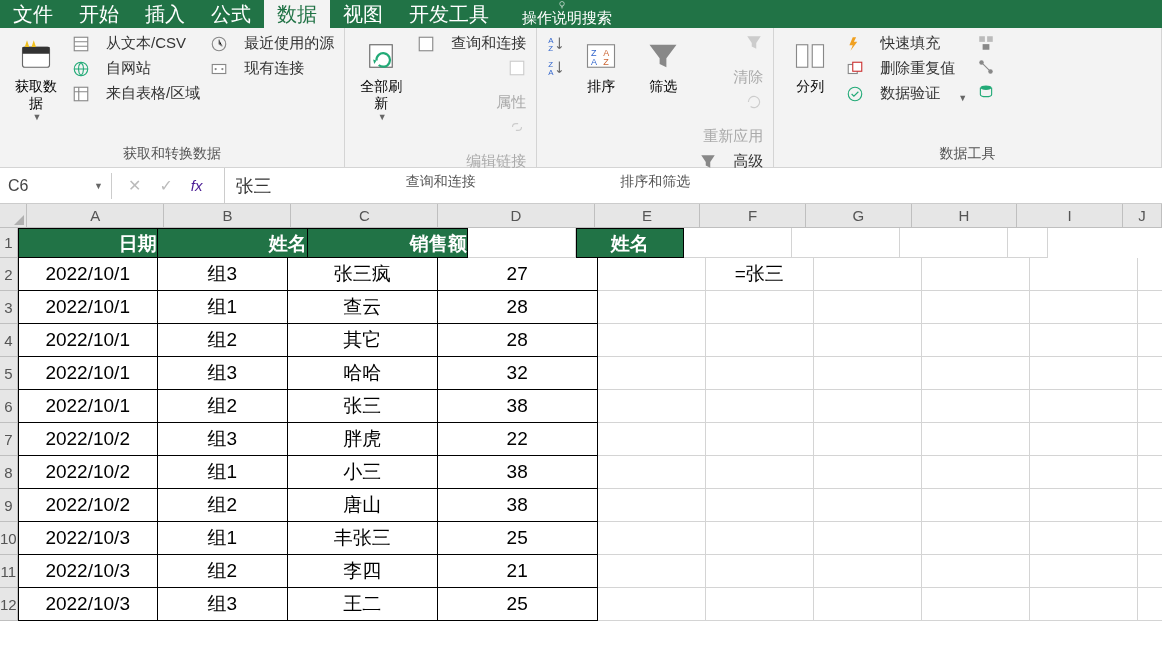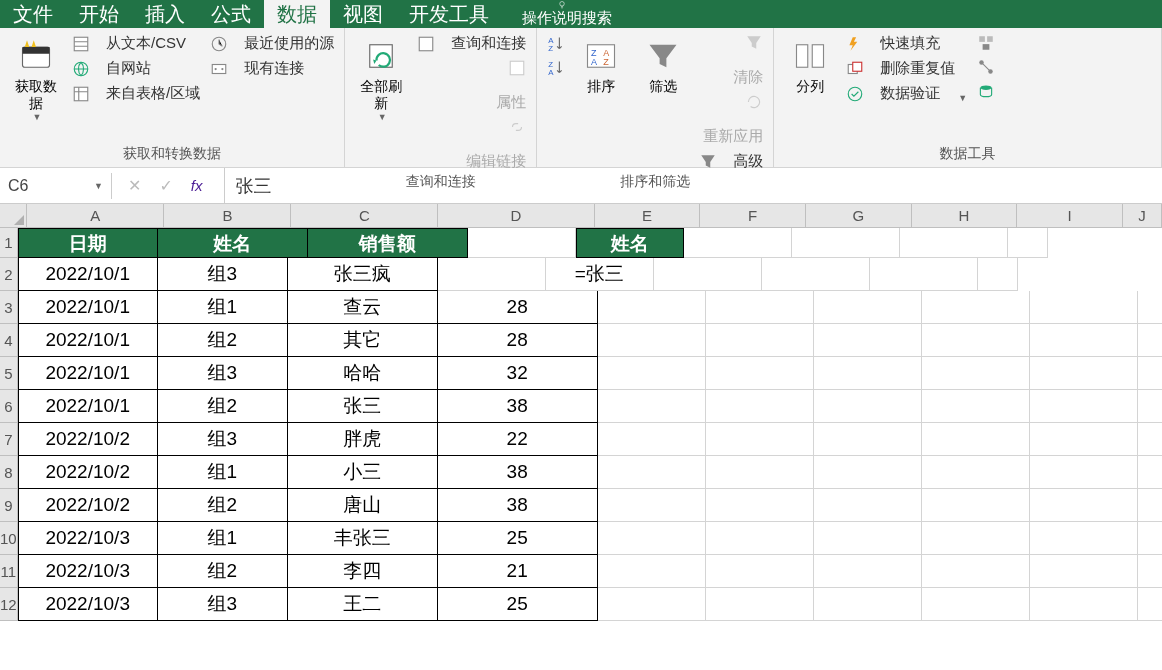--- a/index.html
+++ b/index.html
@@ -44,21 +44,21 @@
 .rowheader { height: 33px; border-bottom: 1px solid #bfbfbf; border-right: 1px solid #bfbfbf; background: #e6e6e6; text-align: center; font-size: 15px; color: #555; line-height: 33px; }
 .rowheader.first { height: 30px; line-height: 30px; }
 .cells { position: relative; }
 .row { display: flex; height: 33px; }
 .row.first { height: 30px; }
 .cell { border-right: 1px solid #d4d4d4; border-bottom: 1px solid #d4d4d4; text-align: center; font-size: 19px; line-height: 32px; overflow: hidden; white-space: nowrap; }
 .row.first .cell { line-height: 29px; }
 .cell.datacell { border-right: 1px solid #000; border-bottom: 1px solid #000; }
 .cell.datatop { border-top: 1px solid #000; }
 .cell.dataleft { border-left: 1px solid #000; }
-.cell.header-green { background: #217346; color: #fff; font-weight: bold; }
+.cell.header-green { background: #217346; color: #fff; font-weight: bold; text-align: right; }
 .cell.f-header { background: #217346; color: #fff; font-weight: bold; border: 1px solid #000; }
 
 
 .cA { width: 140px; }
 .cB { width: 130px; }
 .cC { width: 150px; }
 .cD { width: 160px; }
 .cE { width: 108px; }
 .cF { width: 108px; }
 .cG { width: 108px; }
@@ -346,20 +346,21 @@
           <div class="cell cF f-header">姓名</div>
           <div class="cell cG"></div>
           <div class="cell cH"></div>
           <div class="cell cI"></div>
           <div class="cell cJ"></div>
         </div>
         <div class="row">
           <div class="cell cA datacell dataleft">2022/10/1</div>
           <div class="cell cB datacell">组3</div>
           <div class="cell cC datacell">张三疯</div>
+          <div class="cell cD datacell">27</div>
           <div class="cell cE"></div>
           <div class="cell cF">=张三</div>
           <div class="cell cG"></div>
           <div class="cell cH"></div>
           <div class="cell cI"></div>
           <div class="cell cJ"></div>
         </div>
         <div class="row">
           <div class="cell cA datacell dataleft">2022/10/1</div>
           <div class="cell cB datacell">组1</div>

